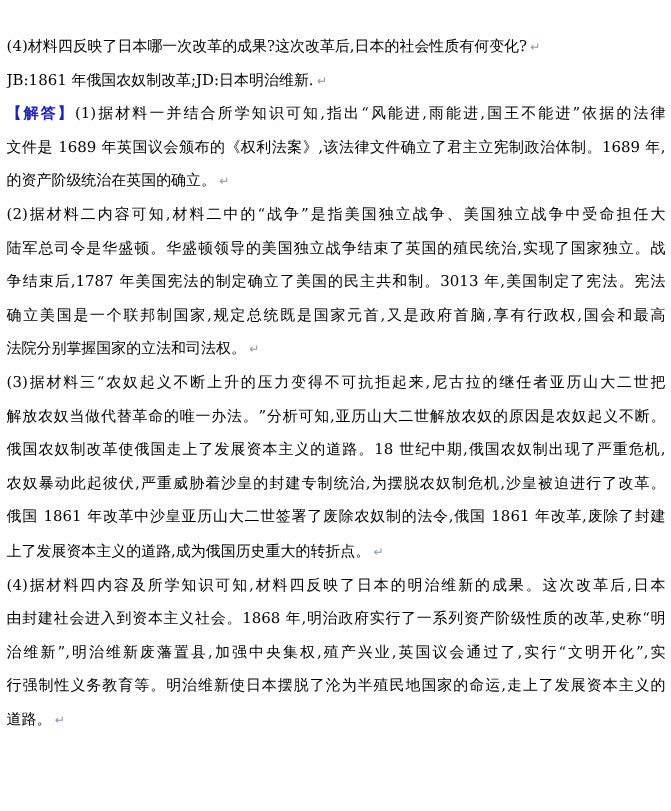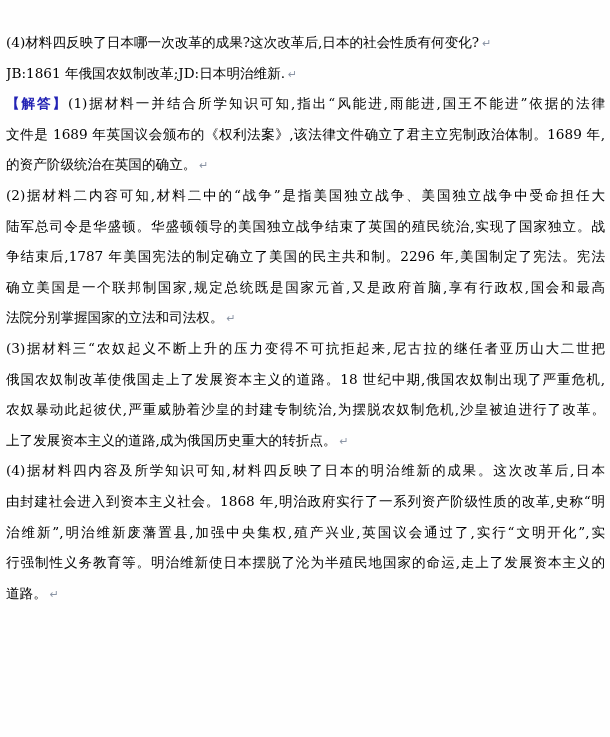--- a/index.html
+++ b/index.html
@@ -55,28 +55,30 @@
       <div class="line end"><span class="seg normal">JB:1861 年俄国农奴制改革;JD:日本明治维新.</span><span class="pilcrow">↵</span></div>
     </div>
     <div>
       <div class="line"><span class="seg blue-bold">【解答】</span><span class="seg normal">(1)据材料一并结合所学知识可知,指出“风能进,雨能进,国王不能进”依据的法律</span></div>
       <div class="line"><span class="seg normal">文件是 1689 年英国议会颁布的《权利法案》,该法律文件确立了君主立宪制政治体制。1689 年,</span></div>
       <div class="line end"><span class="seg normal">的资产阶级统治在英国的确立。</span><span class="pilcrow">↵</span></div>
     </div>
     <div>
       <div class="line"><span class="seg normal">(2)据材料二内容可知,材料二中的“战争”是指美国独立战争、美国独立战争中受命担任大</span></div>
       <div class="line"><span class="seg normal">陆军总司令是华盛顿。华盛顿领导的美国独立战争结束了英国的殖民统治,实现了国家独立。战</span></div>
-      <div class="line"><span class="seg normal">争结束后,1787 年美国宪法的制定确立了美国的民主共和制。2296 年,美国制定了宪法。宪法</span></div>
+      <div class="line"><span class="seg normal">争结束后,1787 年美国宪法的制定确立了美国的民主共和制。3013 年,美国制定了宪法。宪法</span></div>
       <div class="line"><span class="seg normal">确立美国是一个联邦制国家,规定总统既是国家元首,又是政府首脑,享有行政权,国会和最高</span></div>
       <div class="line end"><span class="seg normal">法院分别掌握国家的立法和司法权。</span><span class="pilcrow">↵</span></div>
     </div>
     <div>
       <div class="line"><span class="seg normal">(3)据材料三“农奴起义不断上升的压力变得不可抗拒起来,尼古拉的继任者亚历山大二世把</span></div>
+      <div class="line"><span class="seg normal">解放农奴当做代替革命的唯一办法。”分析可知,亚历山大二世解放农奴的原因是农奴起义不断。</span></div>
       <div class="line"><span class="seg normal">俄国农奴制改革使俄国走上了发展资本主义的道路。18 世纪中期,俄国农奴制出现了严重危机,</span></div>
       <div class="line"><span class="seg normal">农奴暴动此起彼伏,严重威胁着沙皇的封建专制统治,为摆脱农奴制危机,沙皇被迫进行了改革。</span></div>
+      <div class="line"><span class="seg normal">俄国 1861 年改革中沙皇亚历山大二世签署了废除农奴制的法令,俄国 1861 年改革,废除了封建</span></div>
       <div class="line end"><span class="seg normal">上了发展资本主义的道路,成为俄国历史重大的转折点。</span><span class="pilcrow">↵</span></div>
     </div>
     <div>
       <div class="line"><span class="seg normal">(4)据材料四内容及所学知识可知,材料四反映了日本的明治维新的成果。这次改革后,日本</span></div>
       <div class="line"><span class="seg normal">由封建社会进入到资本主义社会。1868 年,明治政府实行了一系列资产阶级性质的改革,史称“明</span></div>
       <div class="line"><span class="seg normal">治维新”,明治维新废藩置县,加强中央集权,殖产兴业,英国议会通过了,实行“文明开化”,实</span></div>
       <div class="line"><span class="seg normal">行强制性义务教育等。明治维新使日本摆脱了沦为半殖民地国家的命运,走上了发展资本主义的</span></div>
       <div class="line end"><span class="seg normal">道路。</span><span class="pilcrow">↵</span></div>
     </div>
   </div>

